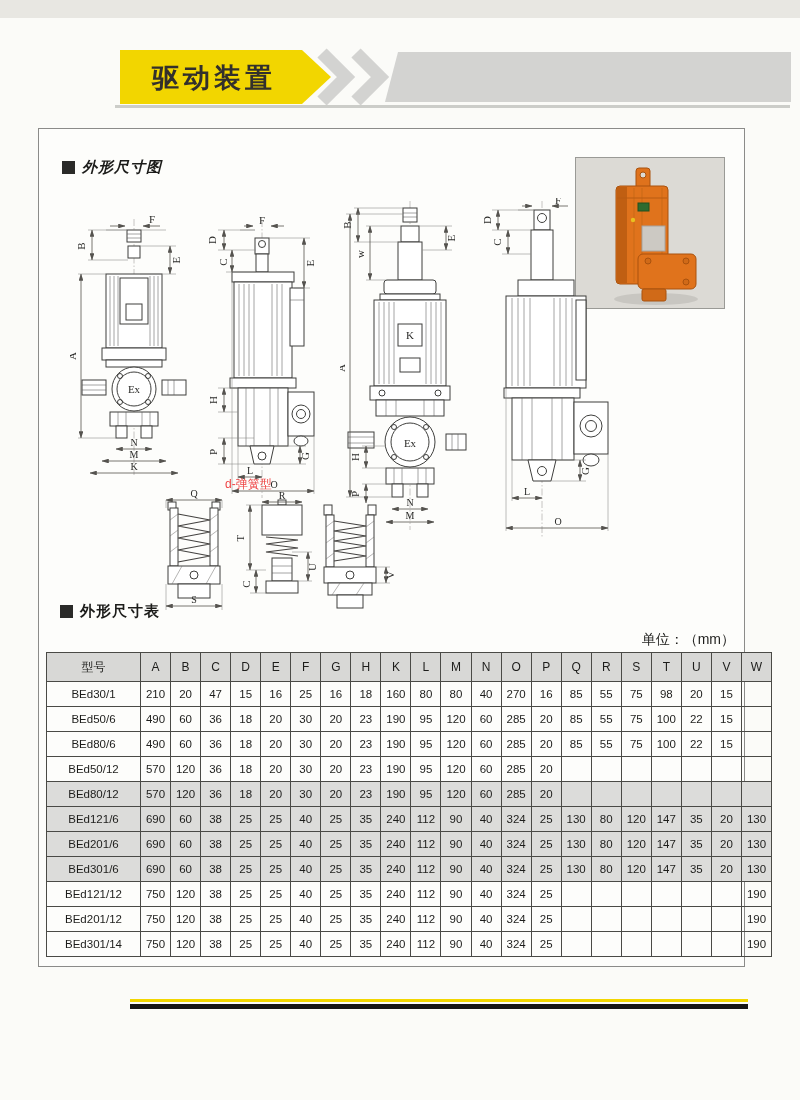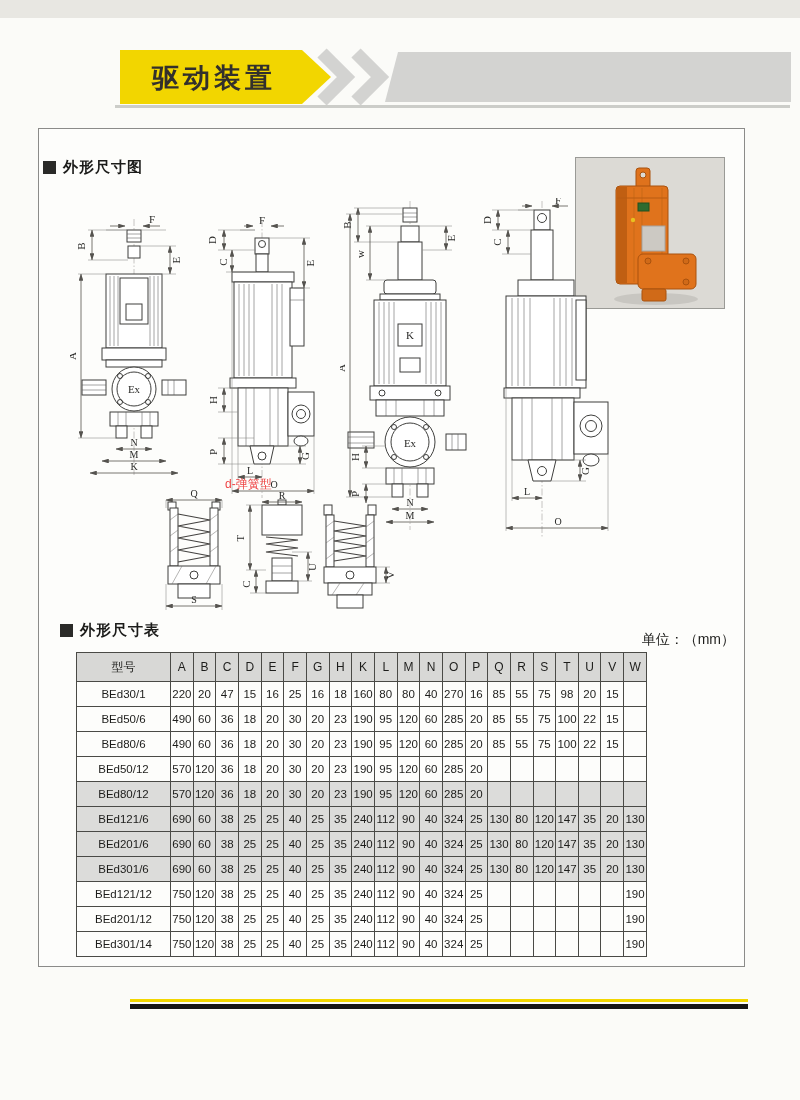--- a/index.html
+++ b/index.html
@@ -15,22 +15,22 @@
   .banner-underline{position:absolute;left:115px;top:105px;width:675px;height:3px;background:#cccdc9;}
   .main-box{
     position:absolute;left:38px;top:128px;width:705px;height:837px;
     background:#fdfdfb;border:1px solid #8b8b89;
   }
   .section-title{
     position:absolute;font-size:15px;font-weight:bold;color:#1c1c1a;
     letter-spacing:1px;display:flex;align-items:center;gap:7px;
   }
   .sq-marker{display:inline-block;width:13px;height:13px;background:#2a2a28;}
-  .title-1{left:43px;top:158px;}
-  .title-2{left:60px;top:621px;}
+  .title-1{left:62px;top:158px;font-style:italic;}
+  .title-2{left:60px;top:602px;}
   .unit-label{position:absolute;right:65px;top:631px;font-size:14px;color:#1e1e1c;}
   .spring-label{position:absolute;left:225px;top:476px;font-size:12px;color:#ef4444;}
   .photo-box{
     position:absolute;left:575px;top:157px;width:148px;height:150px;
     border:1px solid #9a9a96;background:#dcdad5;
   }
   .drawing{position:absolute;}
   .d1{left:70px;top:216px;}
   .d2{left:202px;top:216px;}
   .d3{left:340px;top:198px;}
@@ -44,21 +44,21 @@
   .fin{stroke:#5a5a58;stroke-width:0.55;}
   .dim{stroke:#55534f;stroke-width:0.8;fill:none;}
   .ext{stroke:#8a8884;stroke-width:0.55;}
   .cl{stroke:#9a9894;stroke-width:0.55;stroke-dasharray:7 2 1.5 2;}
   .hatch{stroke:#6a6866;stroke-width:0.5;}
   .dimtext{font-family:"Liberation Serif",serif;font-size:11px;fill:#2a2a28;}
   .dimtext-s{font-family:"Liberation Serif",serif;font-size:10px;fill:#2a2a28;}
   .extext{font-family:"Liberation Serif",serif;font-size:11px;fill:#2a2a28;}
   
   .dim-table{
-    position:absolute;left:76px;top:652px;width:571px;
+    position:absolute;left:46px;top:652px;width:726px;
     border-collapse:collapse;table-layout:fixed;
     font-size:11.5px;color:#1d1d1b;
   }
   .dim-table th,.dim-table td{
     border:1px solid #4a4a46;text-align:center;padding:0;
     height:24px;overflow:hidden;white-space:nowrap;
   }
   .dim-table th{background:#d8d8d6;font-weight:normal;height:28px;font-size:12px;}
   .dim-table th:first-child,.dim-table td:first-child{width:93px;}
   .dim-table tr.shaded td{background:#dcdcda;}
@@ -519,21 +519,21 @@
         <th>S</th>
         <th>T</th>
         <th>U</th>
         <th>V</th>
         <th>W</th>
       </tr>
   </thead>
   <tbody>
       <tr>
         <td>BEd30/1</td>
-        <td>220</td>
+        <td>210</td>
         <td>20</td>
         <td>47</td>
         <td>15</td>
         <td>16</td>
         <td>25</td>
         <td>16</td>
         <td>18</td>
         <td>160</td>
         <td>80</td>
         <td>80</td>

